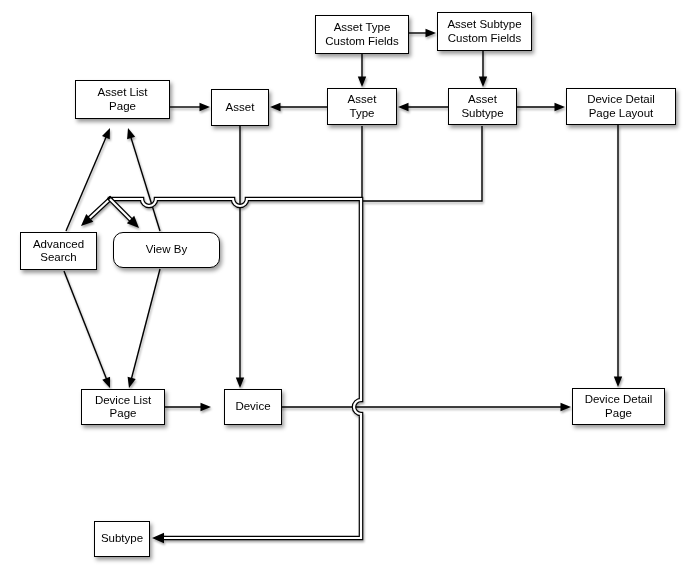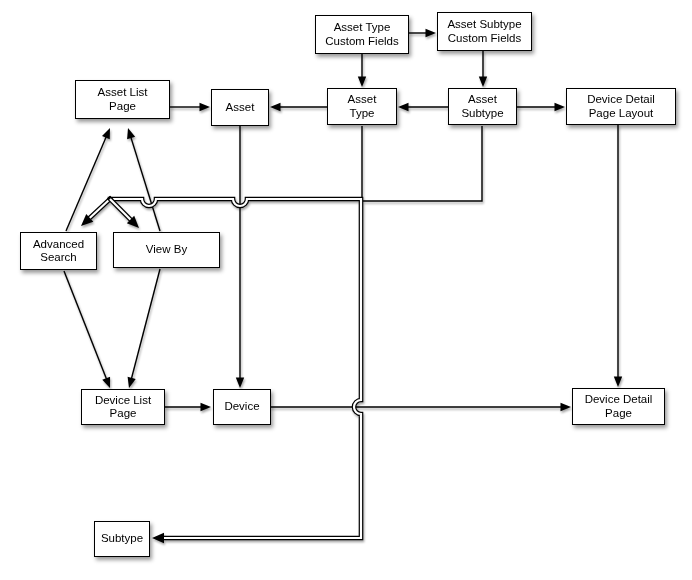--- a/index.html
+++ b/index.html
@@ -135,28 +135,28 @@
 Subtype</span>
       </div>
       <div class="node" style="left: 566px; top: 88px; width: 110px; height: 37px; background: rgb(255, 255, 255); border-color: rgb(0, 0, 0);">
         <span class="node-label" style="color: rgb(0, 0, 0);">Device Detail
 Page Layout</span>
       </div>
       <div class="node" style="left: 20px; top: 232px; width: 77px; height: 38px; background: rgb(255, 255, 255); border-color: rgb(0, 0, 0);">
         <span class="node-label" style="color: rgb(0, 0, 0);">Advanced
 Search</span>
       </div>
-      <div class="node" style="left: 113px; top: 232px; width: 107px; height: 36px; background: rgb(255, 255, 255); border-color: rgb(0, 0, 0);">
+      <div class="node" style="left: 113px; top: 232px; width: 107px; height: 36px; background: rgb(255, 255, 255); border-color: rgb(0, 0, 0); border-radius: 10px;">
         <span class="node-label" style="color: rgb(0, 0, 0);">View By</span>
       </div>
       <div class="node" style="left: 81px; top: 389px; width: 84px; height: 36px; background: rgb(255, 255, 255); border-color: rgb(0, 0, 0);">
         <span class="node-label" style="color: rgb(0, 0, 0);">Device List
 Page</span>
       </div>
-      <div class="node" style="left: 213px; top: 389px; width: 58px; height: 36px; background: rgb(255, 255, 255); border-color: rgb(0, 0, 0);">
+      <div class="node" style="left: 224px; top: 389px; width: 58px; height: 36px; background: rgb(255, 255, 255); border-color: rgb(0, 0, 0);">
         <span class="node-label" style="color: rgb(0, 0, 0);">Device</span>
       </div>
       <div class="node" style="left: 572px; top: 388px; width: 93px; height: 37px; background: rgb(255, 255, 255); border-color: rgb(0, 0, 0);">
         <span class="node-label" style="color: rgb(0, 0, 0);">Device Detail
 Page</span>
       </div>
       <div class="node" style="left: 94px; top: 521px; width: 56px; height: 36px; background: rgb(255, 255, 255); border-color: rgb(0, 0, 0);">
         <span class="node-label" style="color: rgb(0, 0, 0);">Subtype</span>
       </div>
     </div>

